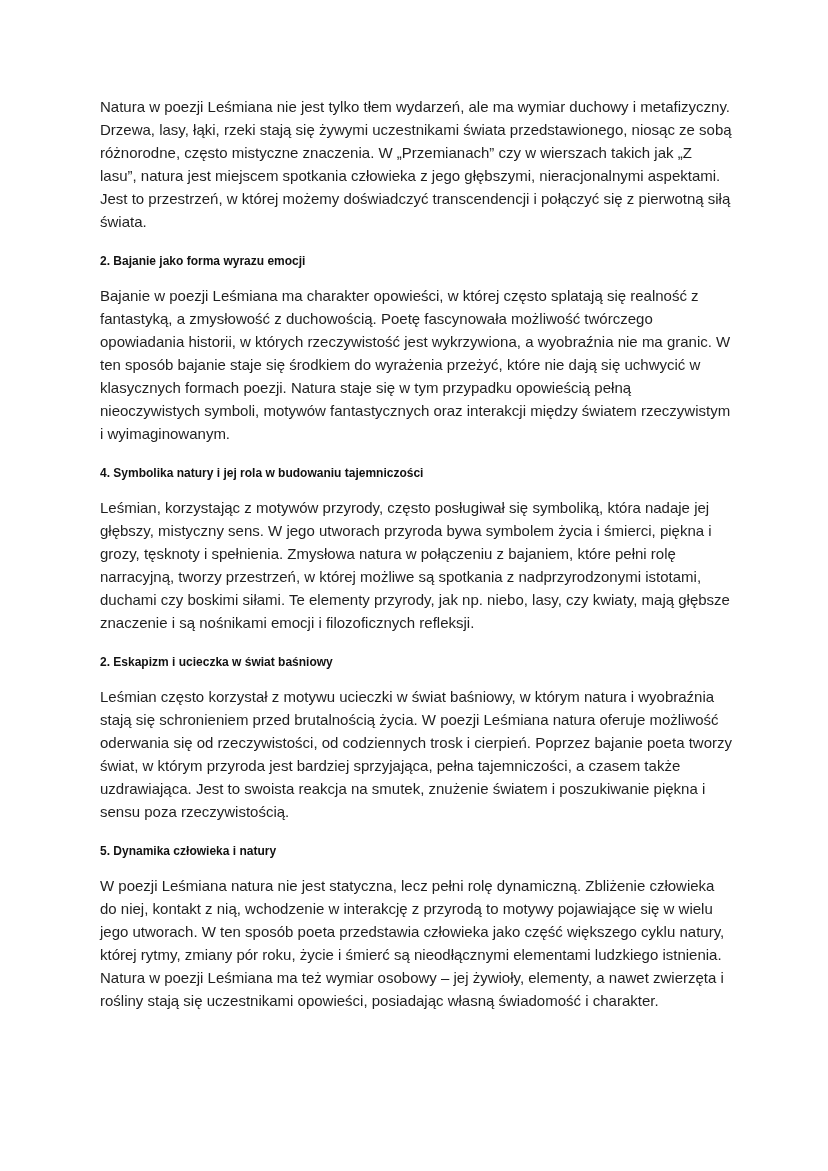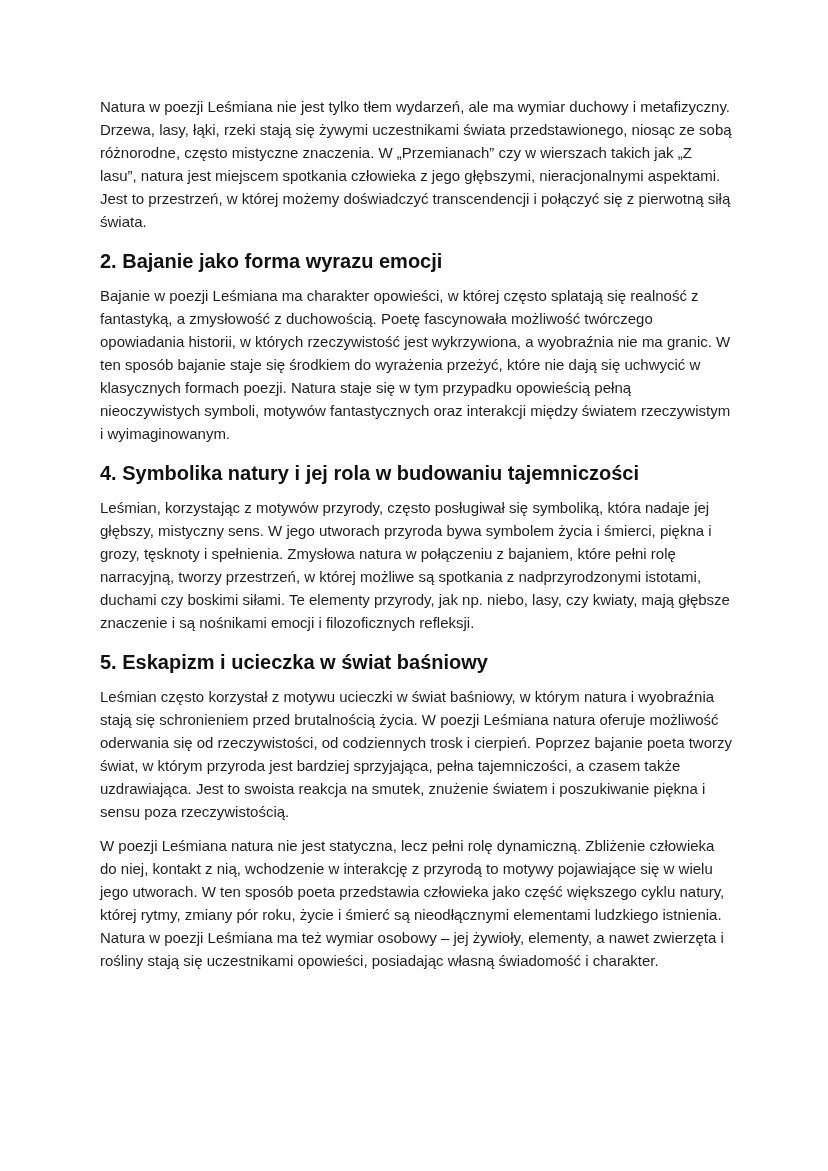--- a/index.html
+++ b/index.html
@@ -23,35 +23,36 @@
   }
   p.para {
     font-size: 15px;
     line-height: 23px;
     margin: 0 0 11px 0;
     font-weight: 400;
     color: #1f1f1f;
     text-align: left;
   }
   p.heading {
-    font-size: 20px;
+    font-size: 12px;
     line-height: 23px;
     margin: 17px 0 11px 0;
     font-weight: 700;
     color: #111111;
     text-align: left;
   }
 </style>
 </head>
 <body>
 
 <div class="page">
   <div class="doc-body">
     <p class="para">Natura w poezji Leśmiana nie jest tylko tłem wydarzeń, ale ma wymiar duchowy i metafizyczny. Drzewa, lasy, łąki, rzeki stają się żywymi uczestnikami świata przedstawionego, niosąc ze sobą różnorodne, często mistyczne znaczenia. W „Przemianach” czy w wierszach takich jak „Z lasu”, natura jest miejscem spotkania człowieka z jego głębszymi, nieracjonalnymi aspektami. Jest to przestrzeń, w której możemy doświadczyć transcendencji i połączyć się z pierwotną siłą świata.</p>
     <p class="heading">2. Bajanie jako forma wyrazu emocji</p>
     <p class="para">Bajanie w poezji Leśmiana ma charakter opowieści, w której często splatają się realność z fantastyką, a zmysłowość z duchowością. Poetę fascynowała możliwość twórczego opowiadania historii, w których rzeczywistość jest wykrzywiona, a wyobraźnia nie ma granic. W ten sposób bajanie staje się środkiem do wyrażenia przeżyć, które nie dają się uchwycić w klasycznych formach poezji. Natura staje się w tym przypadku opowieścią pełną nieoczywistych symboli, motywów fantastycznych oraz interakcji między światem rzeczywistym i wyimaginowanym.</p>
     <p class="heading">4. Symbolika natury i jej rola w budowaniu tajemniczości</p>
     <p class="para">Leśmian, korzystając z motywów przyrody, często posługiwał się symboliką, która nadaje jej głębszy, mistyczny sens. W jego utworach przyroda bywa symbolem życia i śmierci, piękna i grozy, tęsknoty i spełnienia. Zmysłowa natura w połączeniu z bajaniem, które pełni rolę narracyjną, tworzy przestrzeń, w której możliwe są spotkania z nadprzyrodzonymi istotami, duchami czy boskimi siłami. Te elementy przyrody, jak np. niebo, lasy, czy kwiaty, mają głębsze znaczenie i są nośnikami emocji i filozoficznych refleksji.</p>
-    <p class="heading">5. Eskapizm i ucieczka w świat baśniowy</p>
+    <p class="heading">2. Eskapizm i ucieczka w świat baśniowy</p>
     <p class="para">Leśmian często korzystał z motywu ucieczki w świat baśniowy, w którym natura i wyobraźnia stają się schronieniem przed brutalnością życia. W poezji Leśmiana natura oferuje możliwość oderwania się od rzeczywistości, od codziennych trosk i cierpień. Poprzez bajanie poeta tworzy świat, w którym przyroda jest bardziej sprzyjająca, pełna tajemniczości, a czasem także uzdrawiająca. Jest to swoista reakcja na smutek, znużenie światem i poszukiwanie piękna i sensu poza rzeczywistością.</p>
+    <p class="heading">5. Dynamika człowieka i natury</p>
     <p class="para">W poezji Leśmiana natura nie jest statyczna, lecz pełni rolę dynamiczną. Zbliżenie człowieka do niej, kontakt z nią, wchodzenie w interakcję z przyrodą to motywy pojawiające się w wielu jego utworach. W ten sposób poeta przedstawia człowieka jako część większego cyklu natury, której rytmy, zmiany pór roku, życie i śmierć są nieodłącznymi elementami ludzkiego istnienia. Natura w poezji Leśmiana ma też wymiar osobowy – jej żywioły, elementy, a nawet zwierzęta i rośliny stają się uczestnikami opowieści, posiadając własną świadomość i charakter.</p>
   </div>
 </div>
 
 </body></html>

